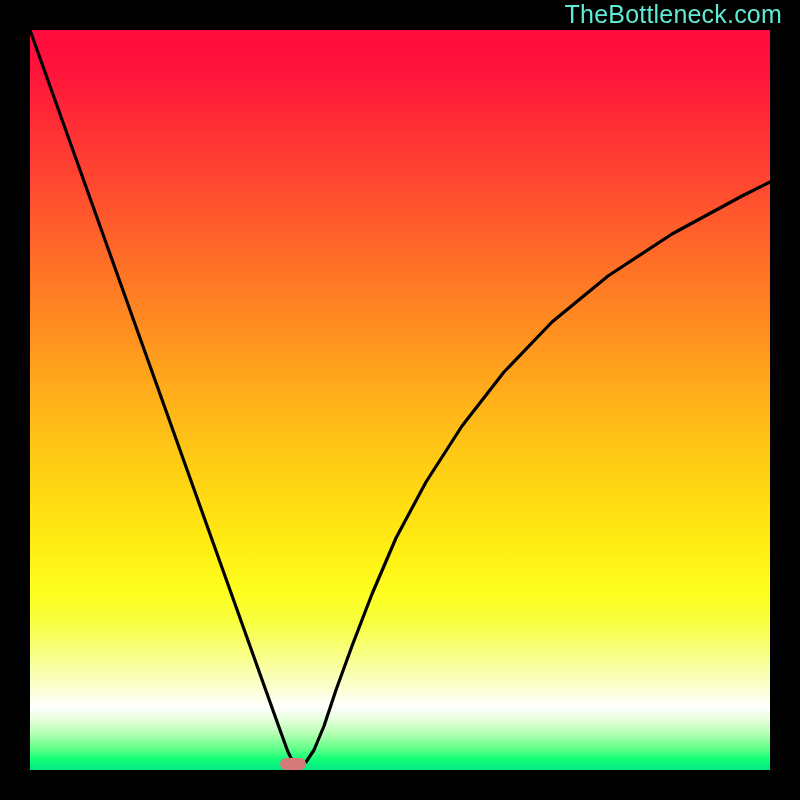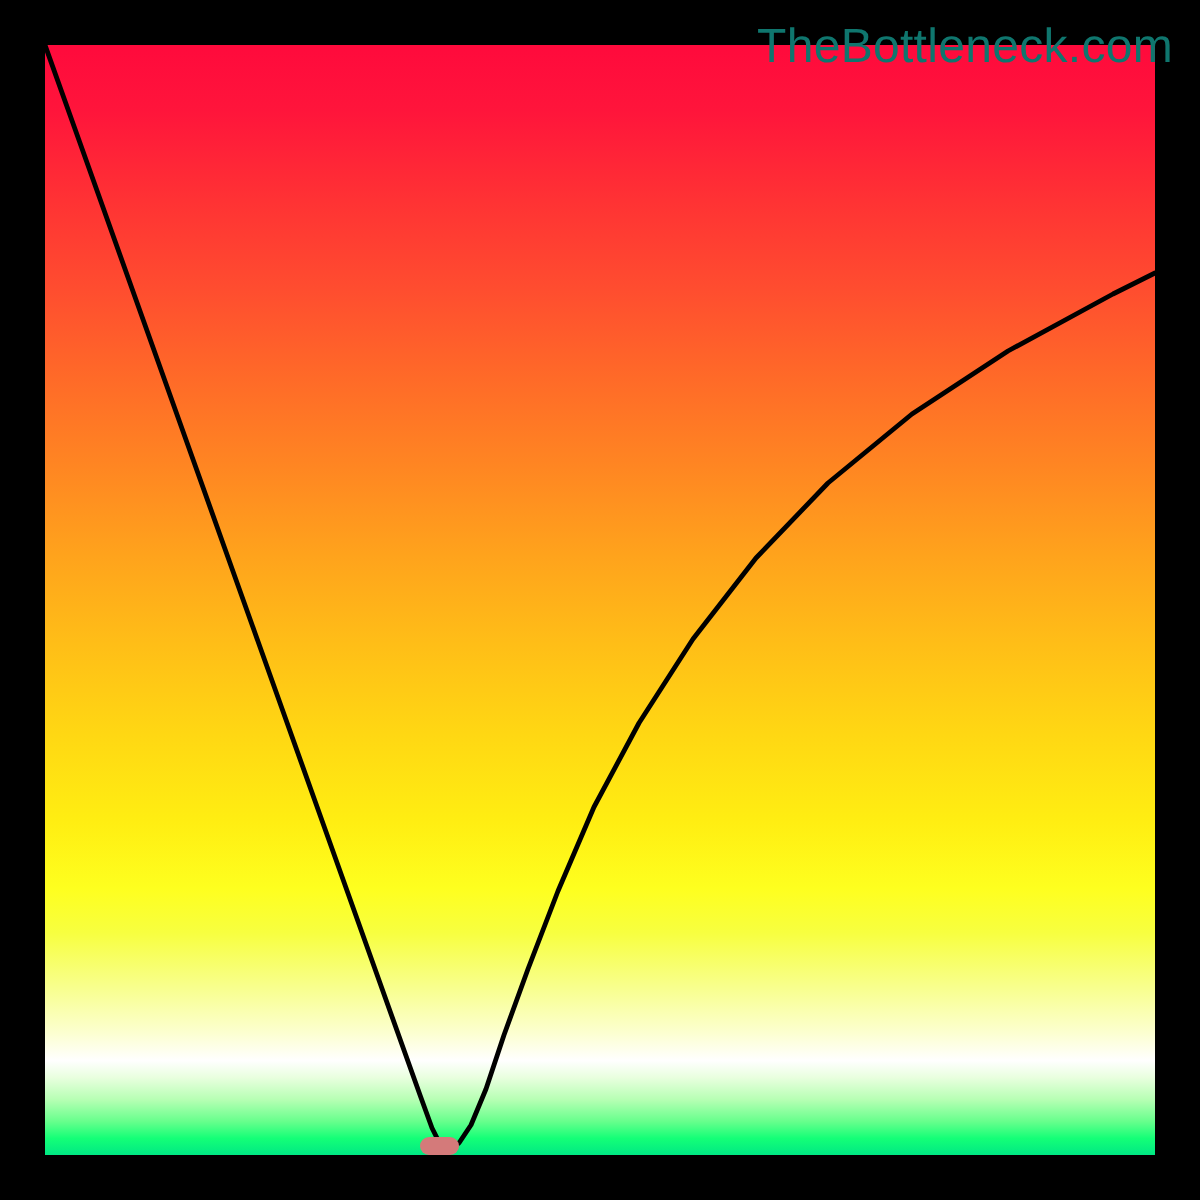--- a/index.html
+++ b/index.html
@@ -12,24 +12,24 @@
     overflow: hidden;
   }
   .frame {
     position: relative;
     width: 800px;
     height: 800px;
     background: #000;
   }
   .watermark {
     position: absolute;
-    top: 12px;
+    top: 0;
     right: 18px;
-    color: #0f766e;
-    font-size: 32px;
+    color: #5eead4;
+    font-size: 25px;
     font-weight: 400;
     letter-spacing: 0.2px;
     user-select: none;
     z-index: 4;
   }
   .plot-area {
     position: absolute;
     left: 30px;
     top: 30px;
     width: 740px;

